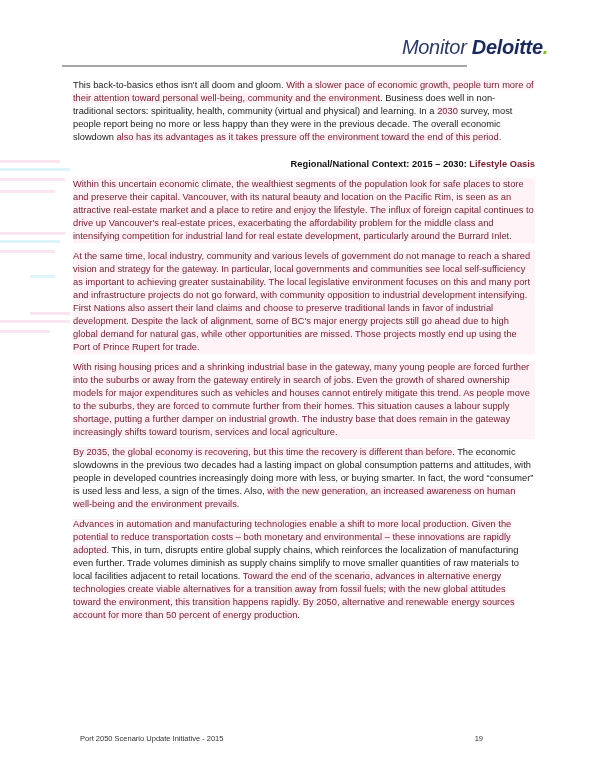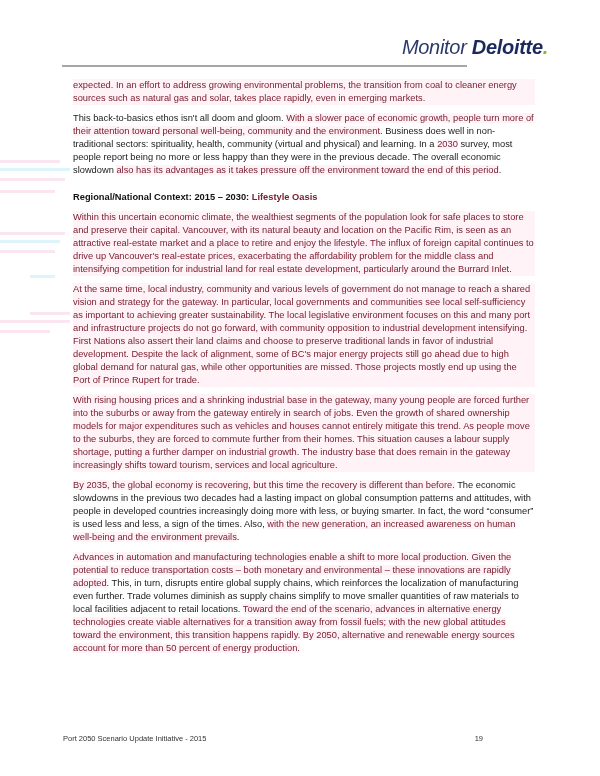--- a/index.html
+++ b/index.html
@@ -17,24 +17,24 @@
   .logo .dot { color: #86bc25; font-weight: bold; }
   .header-rule {
     position: absolute; left: 62px; top: 65px; width: 405px; height: 2px; background: #a6a6a6;
   }
   .content {
     position: absolute; left: 73px; top: 79px; width: 462px;
     font-size: 9.3px; line-height: 13px;
   }
   .para { margin: 0 0 7px 0; }
   .hl { color: #7a2030; background: rgba(255, 220, 235, 0.35); }
-  .heading { font-weight: bold; margin: 14px 0 7px 0; color: #111; }
+  .heading { font-weight: bold; margin: 14px 0 7px 0; color: #111; text-align: right; }
   .heading .hl-head { color: #7a2030; }
   .footer-left {
-    position: absolute; left: 63px; top: 734px; font-size: 7.5px; color: #333;
+    position: absolute; left: 80px; top: 734px; font-size: 7.5px; color: #333;
   }
   .footer-right {
     position: absolute; right: 117px; top: 734px; font-size: 7.5px; color: #333;
   }
   .ghost {
     position: absolute; height: 3px; background: rgba(240, 150, 200, 0.25);
   }
   .ghost.cyan { background: rgba(140, 220, 240, 0.3); }
 </style>
 </head>
@@ -52,21 +52,20 @@
 <div class="ghost" style="left:0;top:320px;width:70px;"></div>
 <div class="ghost" style="left:0;top:330px;width:50px;"></div>
 
 <div class="logo">
   <span class="monitor">Monitor</span>
   <span class="deloitte">Deloitte</span><span class="dot">.</span>
 </div>
 <div class="header-rule"></div>
 
 <div class="content">
-  <p class="para hl">expected. In an effort to address growing environmental problems, the transition from coal to cleaner energy sources such as natural gas and solar, takes place rapidly, even in emerging markets.</p>
 
   <p class="para">
     <span>This back-to-basics ethos isn't all doom and gloom. </span><span class="hl">With a slower pace of economic growth, people turn more of their attention toward personal well-being, community and the environment</span><span>. Business does well in non-traditional sectors: spirituality, health, community (virtual and physical) and learning. In a </span><span class="hl">2030</span><span> survey, most people report being no more or less happy than they were in the previous decade. The overall economic slowdown </span><span class="hl">also has its advantages as it takes pressure off the environment toward the end of this period</span><span>.</span>
   </p>
 
   <div class="heading">
     <span>Regional/National Context: 2015 – 2030: </span><span class="hl-head">Lifestyle Oasis</span>
   </div>
 
   <p class="para hl">Within this uncertain economic climate, the wealthiest segments of the population look for safe places to store and preserve their capital. Vancouver, with its natural beauty and location on the Pacific Rim, is seen as an attractive real-estate market and a place to retire and enjoy the lifestyle. The influx of foreign capital continues to drive up Vancouver's real-estate prices, exacerbating the affordability problem for the middle class and intensifying competition for industrial land for real estate development, particularly around the Burrard Inlet.</p>

